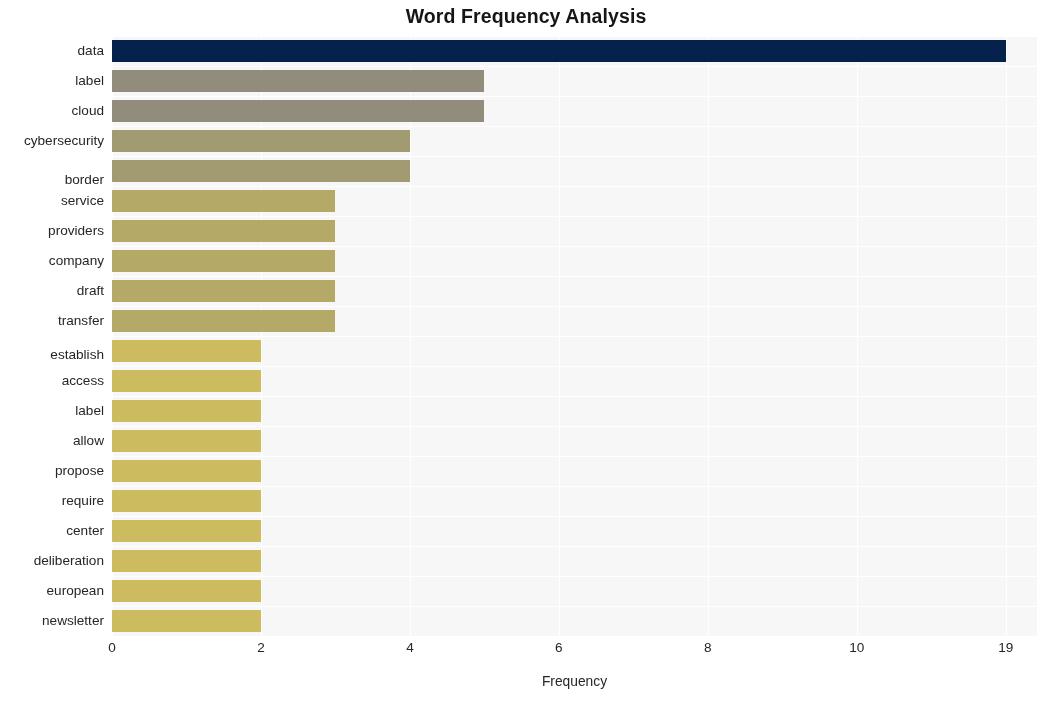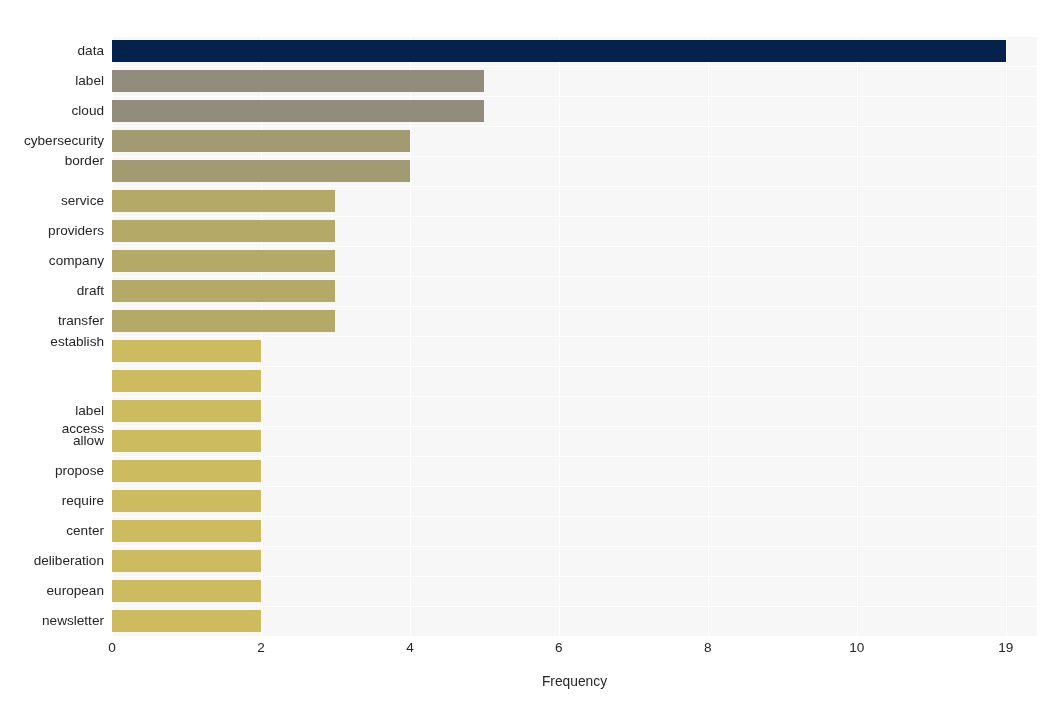--- a/index.html
+++ b/index.html
@@ -110,20 +110,21 @@
     text-align: center;
     font-size: 13.8px;
     color: #262626;
   }
 </style>
 </head>
 <body>
 
 <div id="chart-root">
 
+  <div id="chart-title">Word Frequency Analysis</div>
 
   <div id="plot-area">
     <div id="gridlines-v">
         <div class="gridline-v" style="left: 0px; background: rgb(255, 255, 255);"></div>
         <div class="gridline-v" style="left: 148.953px; background: rgb(255, 255, 255);"></div>
         <div class="gridline-v" style="left: 297.907px; background: rgb(255, 255, 255);"></div>
         <div class="gridline-v" style="left: 446.86px; background: rgb(255, 255, 255);"></div>
         <div class="gridline-v" style="left: 595.813px; background: rgb(255, 255, 255);"></div>
         <div class="gridline-v" style="left: 744.767px; background: rgb(255, 255, 255);"></div>
         <div class="gridline-v" style="left: 893.72px; background: rgb(255, 255, 255);"></div>
@@ -173,28 +174,28 @@
         <div class="bar" title="european: 2" style="top: 544px; width: 148.953px; background: rgb(205, 188, 95);"></div>
         <div class="bar" title="newsletter: 2" style="top: 574px; width: 148.953px; background: rgb(205, 188, 95);"></div>
       </div>
   </div>
 
   <div id="y-axis-labels">
       <div class="y-tick-label" style="top: 7px;">data</div>
       <div class="y-tick-label" style="top: 37px;">label</div>
       <div class="y-tick-label" style="top: 67px;">cloud</div>
       <div class="y-tick-label" style="top: 97px;">cybersecurity</div>
-      <div class="y-tick-label" style="top: 117px;">border</div>
+      <div class="y-tick-label" style="top: 136px;">border</div>
       <div class="y-tick-label" style="top: 157px;">service</div>
       <div class="y-tick-label" style="top: 187px;">providers</div>
       <div class="y-tick-label" style="top: 217px;">company</div>
       <div class="y-tick-label" style="top: 247px;">draft</div>
       <div class="y-tick-label" style="top: 277px; padding-left: 36px;">transfer</div>
-      <div class="y-tick-label" style="top: 298px; margin-left: 38px;">establish</div>
-      <div class="y-tick-label" style="top: 337px; margin-top: 48px;">access</div>
+      <div class="y-tick-label" style="top: 311px; margin-left: 38px;">establish</div>
+      <div class="y-tick-label" style="top: 337px;">access</div>
       <div class="y-tick-label" style="top: 367px;">label</div>
       <div class="y-tick-label" style="top: 397px;">allow</div>
       <div class="y-tick-label" style="top: 427px;">propose</div>
       <div class="y-tick-label" style="top: 457px;">require</div>
       <div class="y-tick-label" style="top: 487px;">center</div>
       <div class="y-tick-label" style="top: 517px;">deliberation</div>
       <div class="y-tick-label" style="top: 547px;">european</div>
       <div class="y-tick-label" style="top: 577px;">newsletter</div>
     </div>
 

